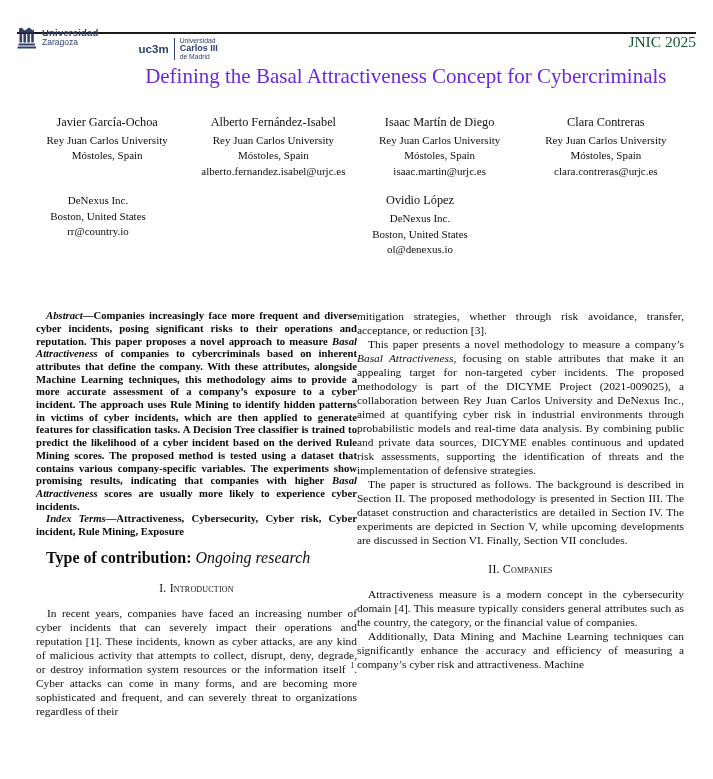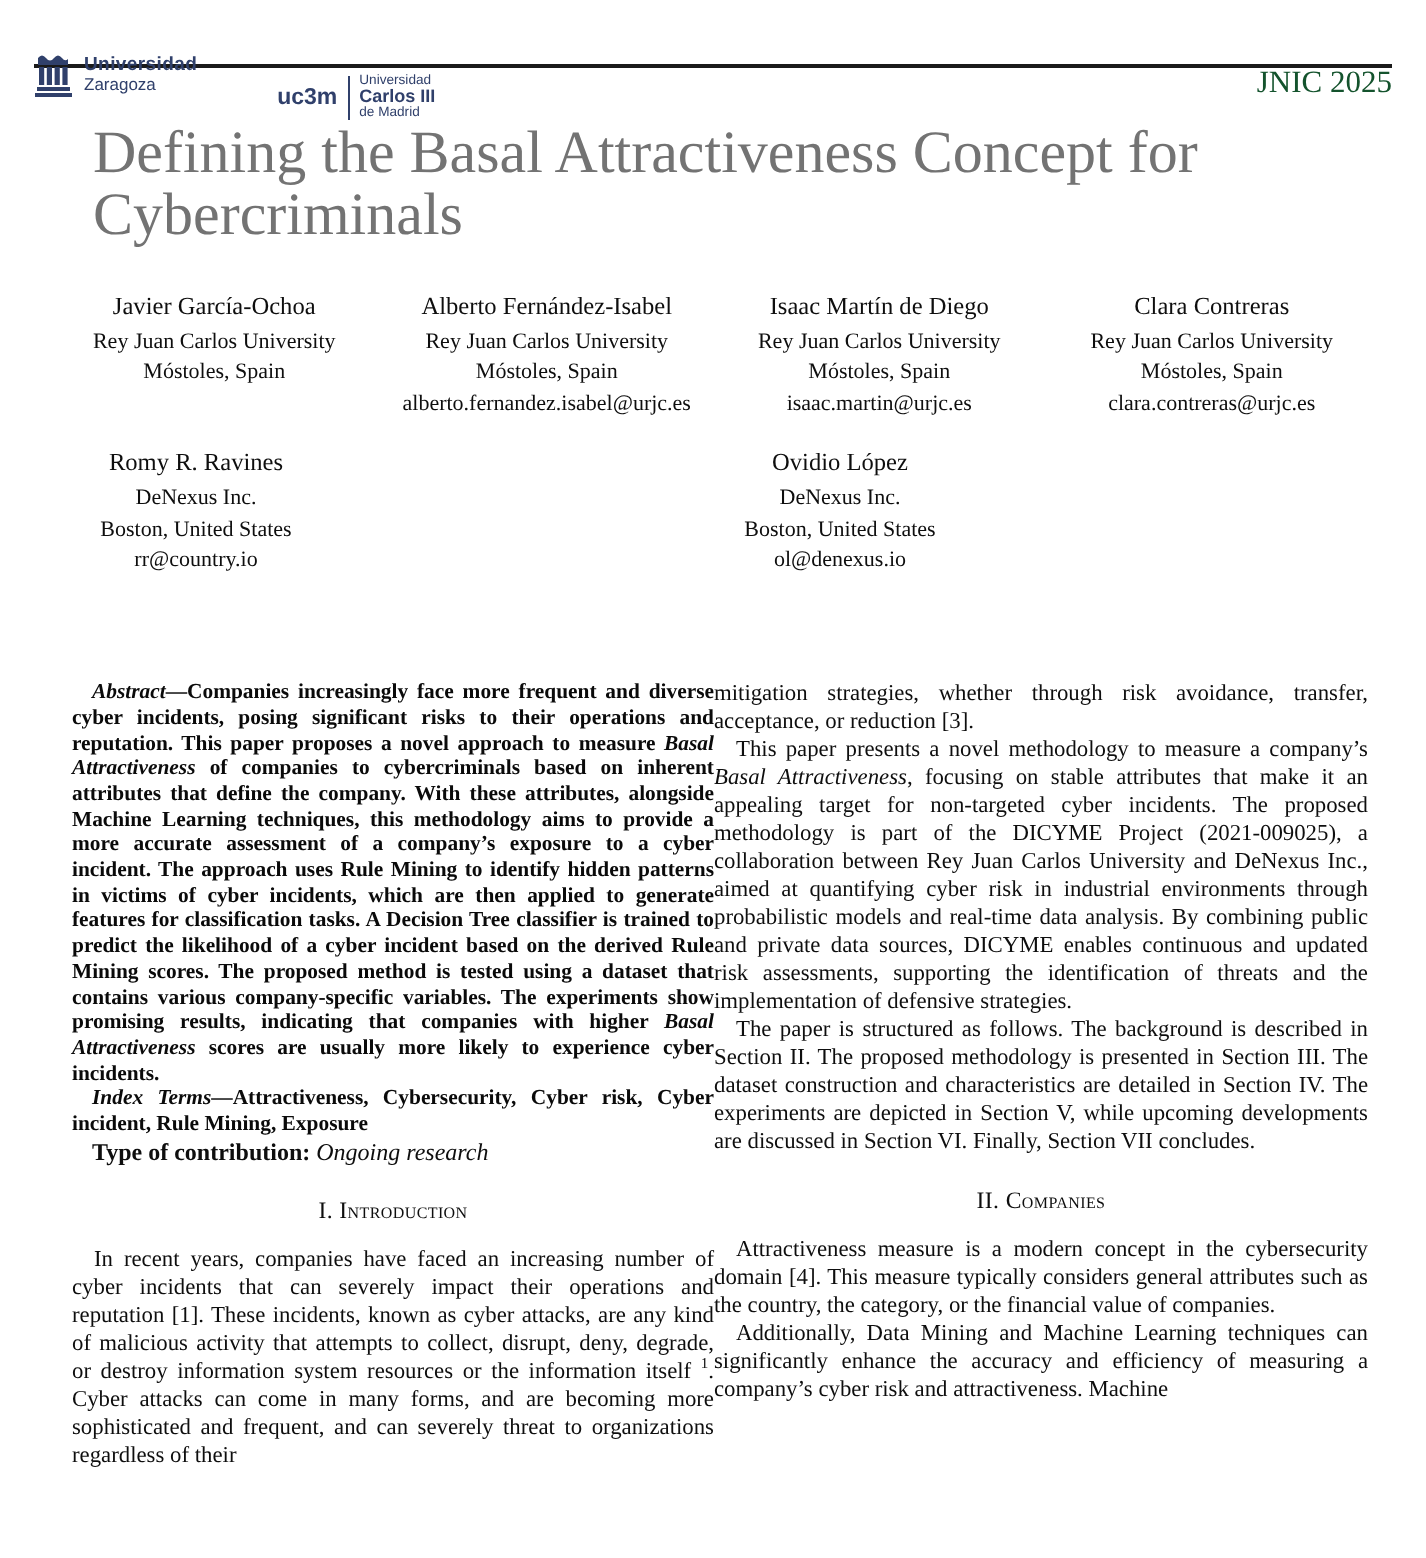--- a/index.html
+++ b/index.html
@@ -22,21 +22,21 @@
   .uc3m-abbr { font-weight: bold; font-size: 11.5px; }
   .uc3m-divider { width: 1px; height: 22px; background: #30406b; margin: 0 5px; }
   .uc3m-lines { font-size: 6.8px; line-height: 7.2px; }
   .uc3m-mid { font-weight: bold; font-size: 9px; line-height: 9px; }
   .conference { margin-left: auto; font-size: 15.5px; padding-top: 8px; color: #14532d; }
   .rule { height: 1.6px; background: #1a1a1a; margin: 4px 17px 0 17px; }
 
   
   .title {
     max-width: 620px; margin: 27px auto 0 auto;
-    text-align: left; font-size: 30px; line-height: 31px; color: #737373;
+    text-align: right; font-size: 21px; line-height: 31px; color: #6d28d9;
   }
 
   
   .authors-row1 { display: flex; padding: 0 24px; margin-top: 23px; }
   .author-col { flex: 1; text-align: center; padding: 0 2px; }
   .author-name { font-size: 12.3px; line-height: 15px; margin-bottom: 3px; }
   .author-line { font-size: 11px; line-height: 15.5px; }
   .authors-row2 { position: relative; height: 85px; margin-top: 14px; }
   .row2-left  { position: absolute; left: 14px;  width: 168px; text-align: center; }
   .row2-right { position: absolute; left: 328px; width: 184px; text-align: center; }
@@ -44,21 +44,21 @@
   
   .body-cols { display: flex; padding: 0 15px 0 36px; margin-top: 31px; }
   .col-left  { width: 321px; }
   .col-right { width: 327px; }
 
   .abstract-p, .index-p {
     font-weight: bold; font-size: 10.7px; line-height: 12.7px;
     text-align: justify; text-indent: 10px; margin: 0; color: #0a0a0a;
   }
   .it { font-style: italic; }
-  .contribution { font-size: 12px; line-height: 14px; margin-top: 0; text-indent: 10px; }
+  .contribution { font-size: 16px; line-height: 14px; margin-top: 13px; text-indent: 10px; }
   .contribution .lbl { font-weight: bold; }
   .contribution .val { font-style: italic; }
 
   .section-heading {
     text-align: center; font-variant: small-caps; font-weight: normal;
     font-size: 11.8px; margin: 15px 0 10px 0; letter-spacing: .2px;
   }
   .para {
     font-size: 11.4px; line-height: 14px; text-align: justify;
     text-indent: 11px; margin: 0; color: #0e0e0e;
@@ -129,21 +129,20 @@
     <div class="author-col">
       <div class="author-name">Clara Contreras</div>
       <div class="author-line">Rey Juan Carlos University</div>
       <div class="author-line">Móstoles, Spain</div>
       <div class="author-line">clara.contreras@urjc.es</div>
     </div>
   </div>
 
   <div class="authors-row2">
     <div class="row2-left">
-      <div class="author-name">Romy R. Ravines</div>
       <div class="author-line">DeNexus Inc.</div>
       <div class="author-line">Boston, United States</div>
       <div class="author-line">rr@country.io</div>
     </div>
     <div class="row2-right">
       <div class="author-name">Ovidio López</div>
       <div class="author-line">DeNexus Inc.</div>
       <div class="author-line">Boston, United States</div>
       <div class="author-line">ol@denexus.io</div>
     </div>

